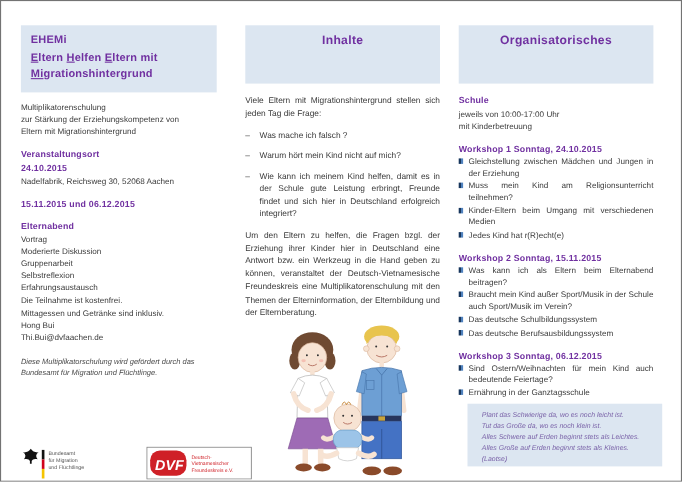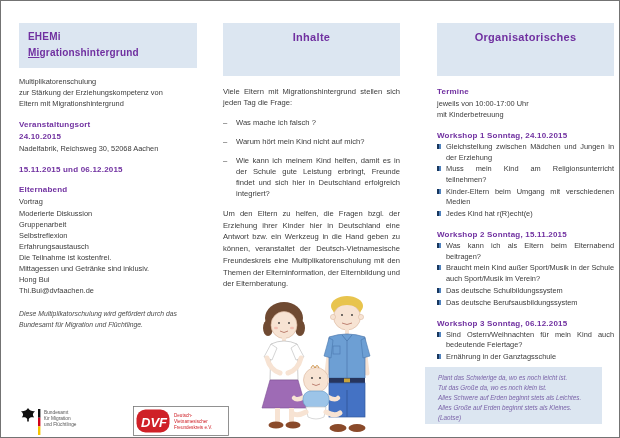--- a/index.html
+++ b/index.html
@@ -2,21 +2,21 @@
 <html><head>
 <meta charset="utf-8">
 <style>
   html,body{margin:0;padding:0;background:#fff;}
   .page{position:relative;width:620px;height:438px;background:#fff;box-sizing:border-box;
         border:1px solid #737373;overflow:hidden;
         font-family:"Liberation Sans","DejaVu Sans",sans-serif;color:#3b3b3b;}
   .col{position:absolute;top:22px;}
   .col-left{left:18px;width:178px;}
   .col-mid{left:222px;width:177px;}
-  .col-right{left:436px;width:177px;}
+  .col-right{left:416px;width:177px;}
   .block{background:#dce6f1;}
   .title-block{padding:6px 9px 8px 9px;}
   .title-line{font-size:10px;font-weight:bold;color:#7030A0;line-height:1.55;letter-spacing:.2px;}
   .panel-heading{height:53px;box-sizing:border-box;text-align:center;padding-top:8px;
                  font-size:11px;font-weight:bold;color:#7030A0;letter-spacing:.3px;}
   .h{color:#7030A0;font-weight:bold;font-size:8px;margin:11px 0 2px 0;letter-spacing:.2px;}
   .h.tight{margin-top:3px;}
   .t{font-size:7.4px;line-height:1.5;white-space:pre-line;}
   .lead{font-size:7.6px;line-height:1.5;text-align:justify;margin-top:10px;}
   .q{display:flex;font-size:7.6px;line-height:1.45;margin:8px 0;text-align:justify;}
@@ -33,20 +33,21 @@
   .family{position:absolute;left:231px;top:293px;}
 </style>
 </head>
 <body>
 
 <div class="page">
 
   <div class="col col-left">
     <div class="block title-block">
       <div class="title-line">EHEMi</div>
+      <div class="title-line"><span style="text-decoration: underline;">E</span><span>ltern </span><span style="text-decoration: underline;">H</span><span>elfen </span><span style="text-decoration: underline;">E</span><span>ltern mit</span></div>
       <div class="title-line"><span style="text-decoration: underline;">Mi</span><span>grationshintergrund</span></div>
     </div>
     <div class="t" style="margin-top:8px">Multiplikatorenschulung
 zur Stärkung der Erziehungskompetenz von
 Eltern mit Migrationshintergrund</div>
 
     <div class="h">Veranstaltungsort</div>
     <div class="h tight">24.10.2015</div>
     <div class="t">Nadelfabrik, Reichsweg 30, 52068 Aachen</div>
 
@@ -166,21 +167,21 @@
     <path d="M96,103 Q103,107 106,104" stroke="#f7e3d3" stroke-width="4.5" stroke-linecap="round" fill="none"></path>
     <rect x="71" y="97" width="26" height="17" rx="8" fill="#9cc4e8" stroke="#6fa1cc" stroke-width="0.7"></rect>
     <path d="M74,113 L94,113 L92,123 Q84,127 76,123 Z" fill="#fff" stroke="#c9c9c9" stroke-width="0.7"></path>
     <path d="M74,118 Q65,123 60,119" stroke="#f7e3d3" stroke-width="5" stroke-linecap="round" fill="none"></path>
     <path d="M94,118 Q103,123 108,119" stroke="#f7e3d3" stroke-width="5" stroke-linecap="round" fill="none"></path>
   </svg>
 
   <div class="col col-right">
     <div class="block panel-heading">Organisatorisches</div>
 
-    <div class="h">Termine</div>
+    <div class="h">Schule</div>
     <div class="t">jeweils von 10:00-17:00 Uhr
 mit Kinderbetreuung</div>
 
     <div class="h">Workshop 1 Sonntag, 24.10.2015</div>
     <div class="wi">
         <span class="wb"></span>
         <span>Gleichstellung zwischen Mädchen und Jungen in der Erziehung</span>
       </div>
     <div class="wi">
         <span class="wb"></span>

